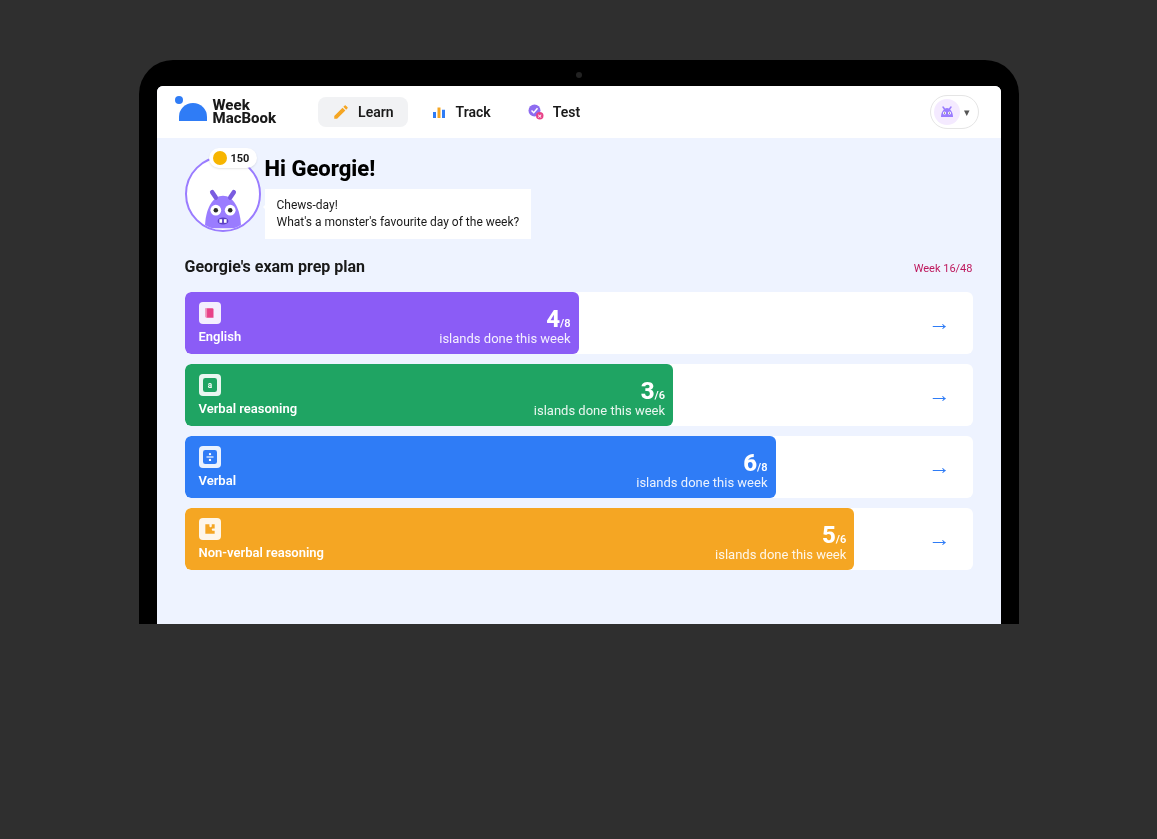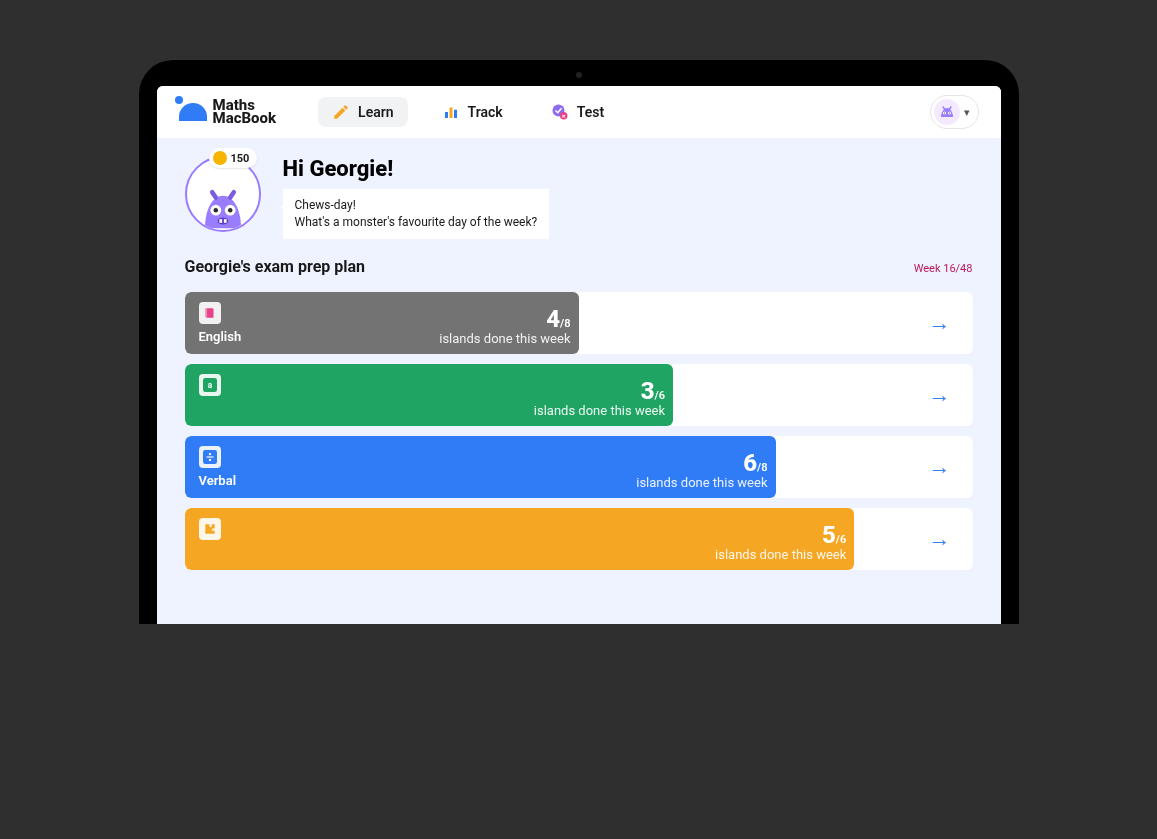--- a/index.html
+++ b/index.html
@@ -98,21 +98,21 @@
     background: #2f7cf6;
     border-radius: 50%;
   }
   .logo-text {
     font-weight: 800;
     font-size: 15px;
     color: #1a1a1a;
     line-height: 0.9;
     margin-left: 4px;
   }
-  .nav { display: flex; gap: 20px; margin-left: 18px; }
+  .nav { display: flex; gap: 8px; margin-left: 18px; }
   .nav-item {
     display: flex;
     align-items: center;
     gap: 8px;
     padding: 6px 14px;
     border-radius: 8px;
     font-size: 14px;
     font-weight: 600;
     color: #1a1a1a;
     cursor: pointer;
@@ -134,21 +134,21 @@
     border-radius: 50%;
     background: #f4eaff;
     display: flex;
     align-items: center;
     justify-content: center;
   }
   .chev { font-size: 11px; color: #555; }
 
   
   .content { padding: 18px 28px; }
-  .hero { display: flex; align-items: flex-start; gap: 22px; margin-bottom: 18px; }
+  .hero { display: flex; align-items: flex-start; gap: 4px; margin-bottom: 18px; }
   .avatar-wrap { position: relative; }
   .avatar-big {
     width: 76px; height: 76px;
     border-radius: 50%;
     background: #fff;
     border: 2px solid #9a7cff;
     display: flex;
     align-items: flex-end;
     justify-content: center;
     overflow: hidden;
@@ -267,21 +267,21 @@
 <body>
 
 <div class="laptop">
   <div class="bezel">
     <div class="screen">
 
       <div class="topbar">
         <div class="logo">
           <div class="logo-shape"></div>
           <div class="logo-text">
-            <div>Maths</div>
+            <div>Week</div>
             <div>MacBook</div>
           </div>
         </div>
         <div class="nav">
           <div class="nav-item active">
             <span class="nav-icon">
               <svg width="18" height="18" viewBox="0 0 24 24">
                   <path fill="#f5a623" d="M3 17.25V21h3.75L17.81 9.94l-3.75-3.75L3 17.25zM20.71 7.04a1 1 0 0 0 0-1.41l-2.34-2.34a1 1 0 0 0-1.41 0l-1.83 1.83 3.75 3.75 1.83-1.83z"></path>
                 </svg>
             </span>
@@ -356,21 +356,21 @@
           </div>
         </div>
 
         <div class="plan-header">
           <div class="plan-title">Georgie's exam prep plan</div>
           <div class="week">Week 16/48</div>
         </div>
 
         <div class="cards" id="cards">
             <div class="card">
-              <div class="fill" style="background:#737373;width:50%">
+              <div class="fill" style="background:#8b5cf6;width:50%">
                 <div class="fill-top">
                   <div class="subj-icon" style="color:#e84288">
                     <svg width="14" height="14" viewBox="0 0 24 24">
                       <path fill="currentColor" d="M4 4h12a2 2 0 0 1 2 2v14H6a2 2 0 0 1-2-2V4z"></path>
                       <path fill="#fff" opacity=".4" d="M4 4h3v16H6a2 2 0 0 1-2-2V4z"></path>
                     </svg>
                   </div>
                 </div>
                 <div class="subj-name">English</div>
                 <div class="progress-text"><span class="progress-num">4</span><span class="progress-total">/8</span><span class="progress-label">islands done this week</span></div>
@@ -382,20 +382,21 @@
             <div class="card">
               <div class="fill" style="background:#1fa463;width:62%">
                 <div class="fill-top">
                   <div class="subj-icon" style="color:#1fa463">
                     <svg width="14" height="14" viewBox="0 0 24 24">
                       <rect width="24" height="24" rx="4" fill="currentColor"></rect>
                       <text x="12" y="17" font-size="14" font-weight="700" fill="#fff" text-anchor="middle">a</text>
                     </svg>
                   </div>
                 </div>
+                <div class="subj-name">Verbal reasoning</div>
                 <div class="progress-text"><span class="progress-num">3</span><span class="progress-total">/6</span><span class="progress-label">islands done this week</span></div>
               </div>
               <div class="arrow-zone">
                 <span class="arrow">→</span>
               </div>
             </div>
             <div class="card">
               <div class="fill" style="background:#2f7cf6;width:75%">
                 <div class="fill-top">
                   <div class="subj-icon" style="color:#2f7cf6">
@@ -416,20 +417,21 @@
             </div>
             <div class="card">
               <div class="fill" style="background:#f5a623;width:85%">
                 <div class="fill-top">
                   <div class="subj-icon" style="color:#f5a623">
                     <svg width="14" height="14" viewBox="0 0 24 24">
                       <path fill="currentColor" d="M4 4h7v3a2 2 0 1 0 4 0V4h5v7h-3a2 2 0 1 0 0 4h3v5H4V4z"></path>
                     </svg>
                   </div>
                 </div>
+                <div class="subj-name">Non-verbal reasoning</div>
                 <div class="progress-text"><span class="progress-num">5</span><span class="progress-total">/6</span><span class="progress-label">islands done this week</span></div>
               </div>
               <div class="arrow-zone">
                 <span class="arrow">→</span>
               </div>
             </div>
           </div>
       </div>
 
     </div>

